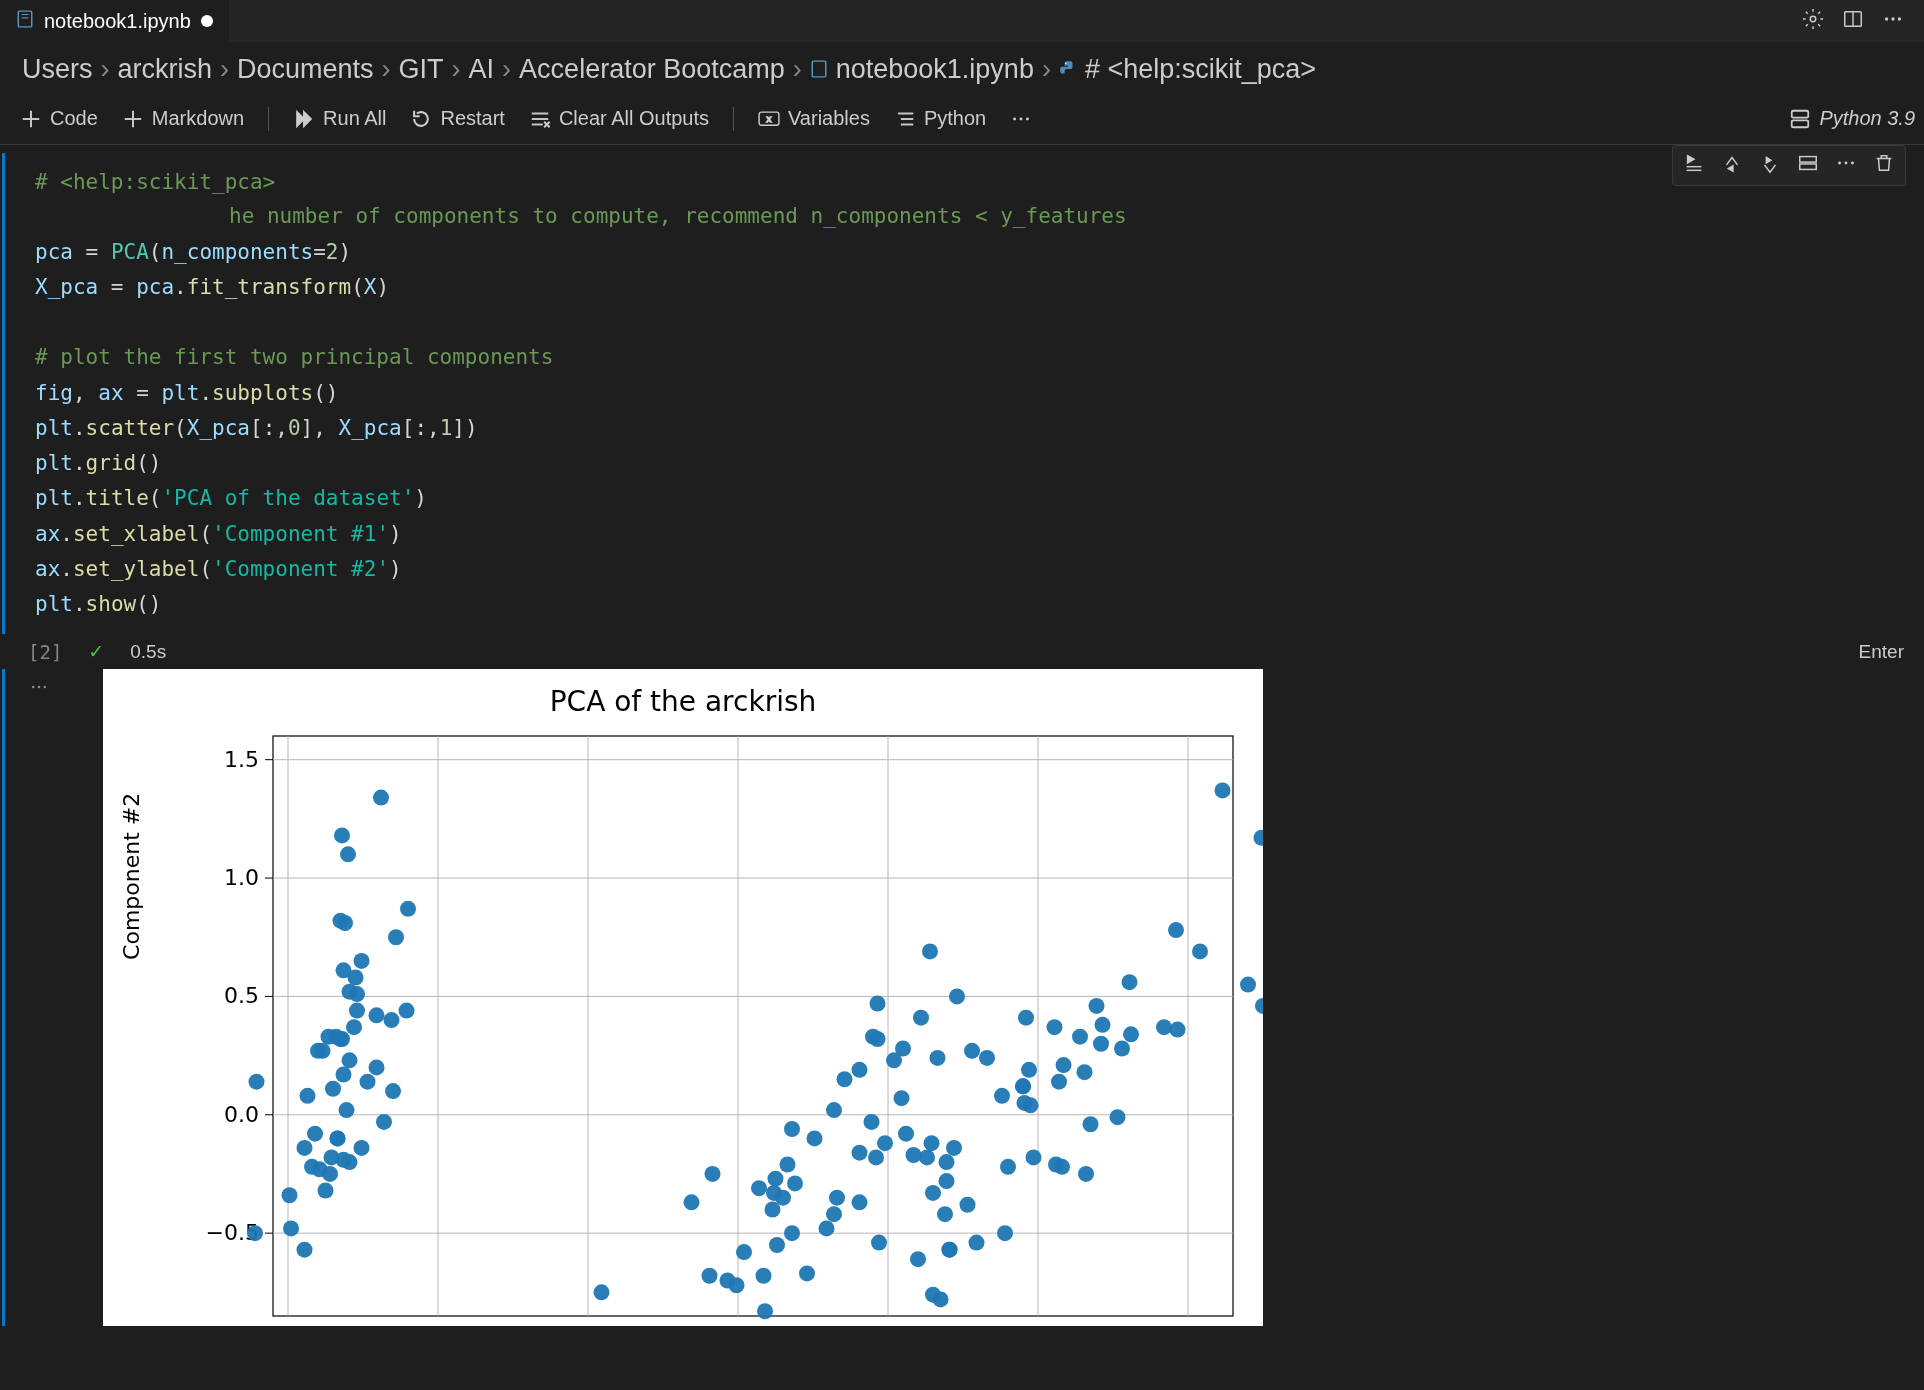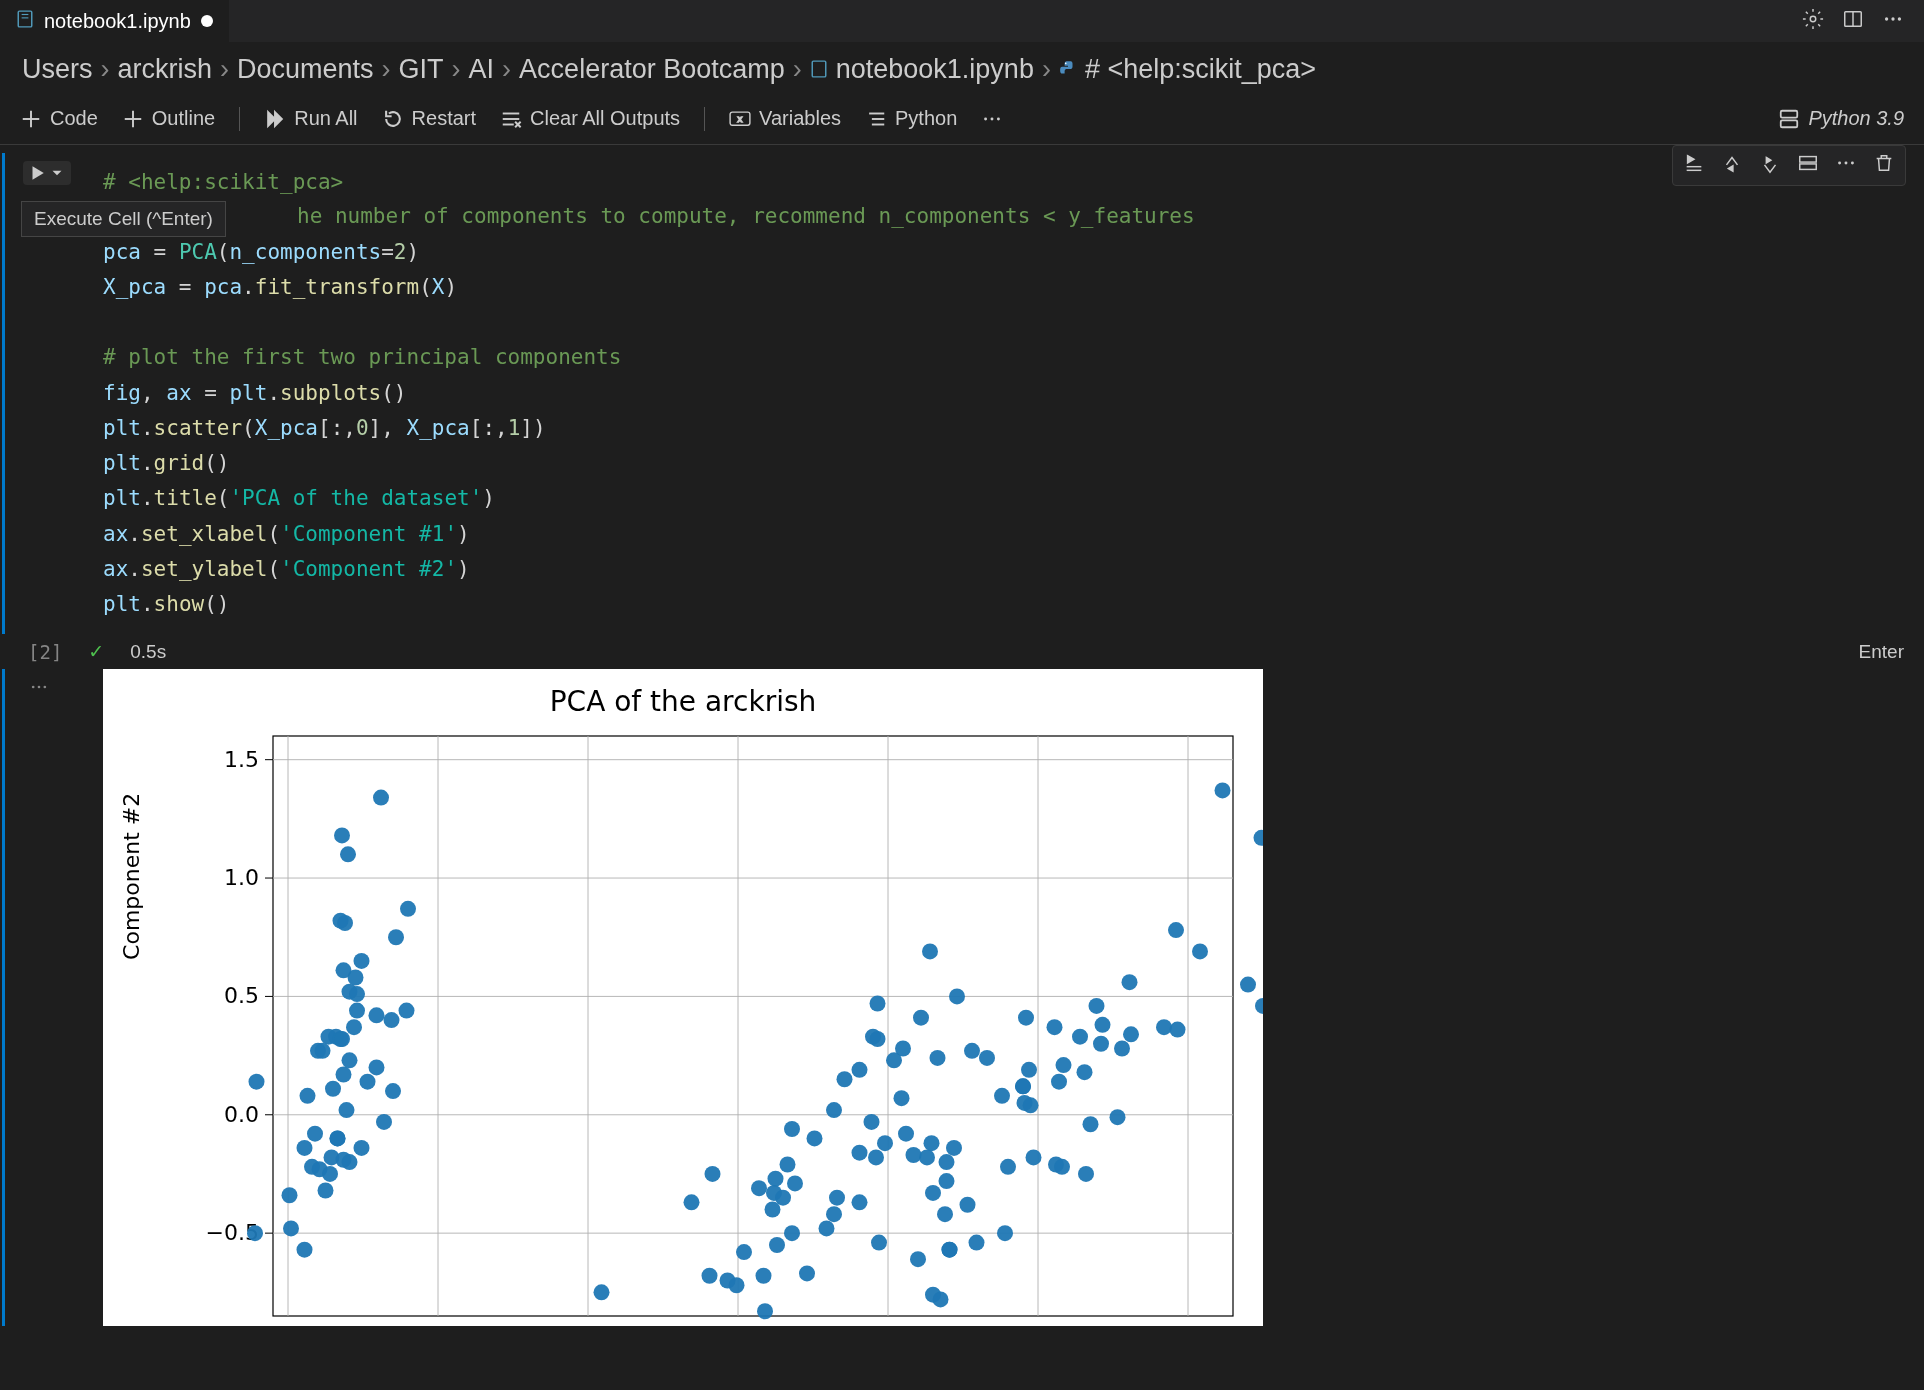--- a/index.html
+++ b/index.html
@@ -41,21 +41,21 @@
   color: #cccccc;
   font-size: 27px;
 }
 .crumb-sep { color: #888; }
 .crumb-icon { color: #519aba; }
 .crumb-py { color: #8a8a8a; }
 
 .toolbar {
   display: flex;
   align-items: center;
-  padding: 6px 14px 10px 14px;
+  padding: 6px 3px 10px 14px;
   gap: 10px;
   border-bottom: 1px solid #3a3a3a;
   font-size: 20px;
   justify-content: space-between;
 }
 .toolbar-left { display: flex; align-items: center; gap: 12px; }
 .tb-item { display: flex; align-items: center; gap: 8px; color: #cccccc; padding: 4px 6px; cursor: pointer; }
 .tb-sep { width: 1px; height: 24px; background: #555; margin: 0 6px; }
 .tb-icon { display: inline-flex; width: 22px; height: 22px; align-items: center; justify-content: center; }
 .toolbar-right { display: flex; align-items: center; gap: 10px; color: #cccccc; font-style: italic; }
@@ -225,21 +225,21 @@
         </span>
       <span>Code</span>
     </div>
     <div class="tb-item">
       <span class="tb-icon">
           <svg viewBox="0 0 16 16" stroke="currentColor" stroke-width="1.4">
             <line x1="8" y1="2" x2="8" y2="14"></line>
             <line x1="2" y1="8" x2="14" y2="8"></line>
           </svg>
         </span>
-      <span>Outline</span>
+      <span>Markdown</span>
     </div>
     <div class="tb-sep"></div>
     <div class="tb-item">
       <span class="tb-icon">
           <svg viewBox="0 0 16 16" fill="none" stroke="currentColor" stroke-width="1.4">
             <path d="M3 3l5 5-5 5z" fill="currentColor"></path>
             <path d="M8 3l5 5-5 5z" fill="currentColor"></path>
           </svg>
         </span>
       <span>Run All</span>
@@ -331,31 +331,20 @@
           <circle cx="5" cy="12" r="1.6"></circle>
           <circle cx="12" cy="12" r="1.6"></circle>
           <circle cx="19" cy="12" r="1.6"></circle>
         </svg></span>
     <span><svg viewBox="0 0 24 24" fill="none" stroke="currentColor" stroke-width="1.6">
           <path d="M4 7h16M9 7V4h6v3M6 7l1 13h10l1-13"></path>
         </svg></span>
   </div>
 
   <div class="cell">
-    <div class="gutter">
-      <div class="run-btn">
-        <svg viewBox="0 0 16 16" fill="currentColor">
-            <path d="M4 2l10 6-10 6z"></path>
-          </svg>
-        <svg viewBox="0 0 16 16" fill="currentColor" width="12">
-            <path d="M4 6l4 4 4-4z"></path>
-          </svg>
-      </div>
-      <div class="tooltip">Execute Cell (^Enter)</div>
-    </div>
     <div class="code-area" id="code-area"><div><span class="cm"># &lt;help:scikit_pca&gt;</span></div><div style="padding-left: 194px; margin-top: -1px;"><span class="cm">he number of components to compute, recommend n_components &lt; y_features</span></div><div><span class="var">pca</span><span class="op"> = </span><span class="cls">PCA</span><span class="op">(</span><span class="var">n_components</span><span class="op">=</span><span class="num">2</span><span class="op">)</span></div><div><span class="var">X_pca</span><span class="op"> = </span><span class="var">pca</span><span class="op">.</span><span class="fn">fit_transform</span><span class="op">(</span><span class="var">X</span><span class="op">)</span></div><div>&nbsp;</div><div><span class="cm"># plot the first two principal components</span></div><div><span class="var">fig</span><span class="op">, </span><span class="var">ax</span><span class="op"> = </span><span class="var">plt</span><span class="op">.</span><span class="fn">subplots</span><span class="op">()</span></div><div><span class="var">plt</span><span class="op">.</span><span class="fn">scatter</span><span class="op">(</span><span class="var">X_pca</span><span class="op">[:,</span><span class="num">0</span><span class="op">], </span><span class="var">X_pca</span><span class="op">[:,</span><span class="num">1</span><span class="op">])</span></div><div><span class="var">plt</span><span class="op">.</span><span class="fn">grid</span><span class="op">()</span></div><div><span class="var">plt</span><span class="op">.</span><span class="fn">title</span><span class="op">(</span><span class="str">'PCA of the dataset'</span><span class="op">)</span></div><div><span class="var">ax</span><span class="op">.</span><span class="fn">set_xlabel</span><span class="op">(</span><span class="str">'Component #1'</span><span class="op">)</span></div><div><span class="var">ax</span><span class="op">.</span><span class="fn">set_ylabel</span><span class="op">(</span><span class="str">'Component #2'</span><span class="op">)</span></div><div><span class="var">plt</span><span class="op">.</span><span class="fn">show</span><span class="op">()</span></div></div>
   </div>
 
   <div class="status-row">
     <div class="status-left">
       <span class="exec-count">[2]</span>
       <span class="check">✓</span>
       <span>0.5s</span>
     </div>
     <span>Enter</span>

